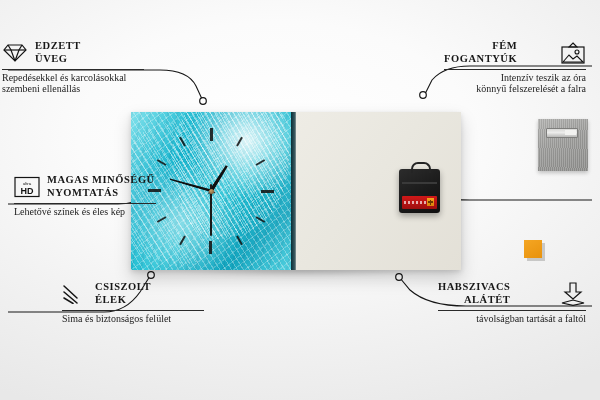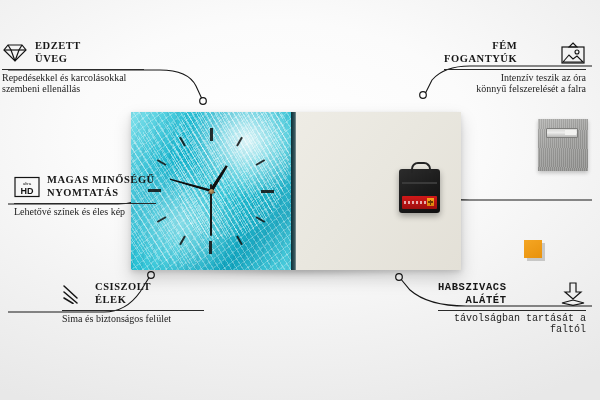--- a/index.html
+++ b/index.html
@@ -327,21 +327,21 @@
       </svg>
     </div>
     <div class="rule"></div>
     <div class="desc">
       <div>Intenzív teszik az óra</div>
       <div>könnyű felszerelését a falra</div>
     </div>
   </div>
 
 
-  <div class="callout right" style="left:438px;top:281px;width:148px;font-family:Liberation Mono, monospace;">
+  <div class="callout right" style="left:438px;top:281px;width:148px;">
     <div class="head">
       <div class="title">
         <div>HABSZIVACS</div>
         <div>ALÁTÉT</div>
       </div>
       <svg class="ico" width="26" height="24" viewBox="0 0 26 24">
         <path d="M10,1 L16,1 L16,10 L21,10 L13,17 L5,10 L10,10 Z" fill="none" stroke="#141414" stroke-width="1.2"></path>
         <path d="M13,18 L24,21 L13,23.4 L2,21 Z" fill="none" stroke="#141414" stroke-width="1.2"></path>
       </svg>
     </div>

